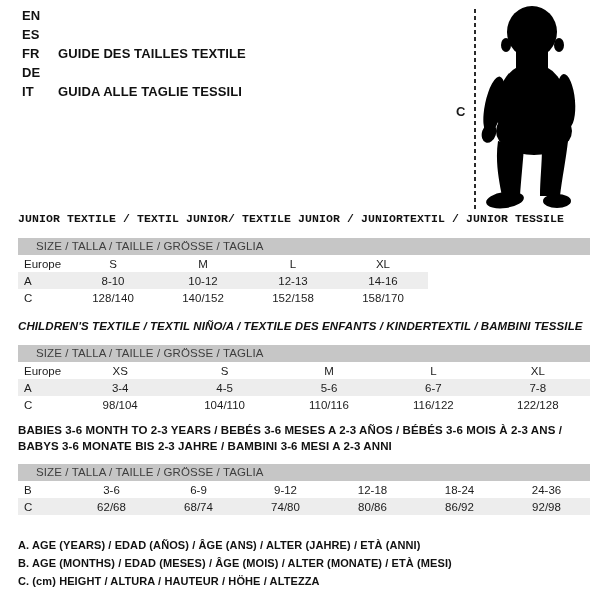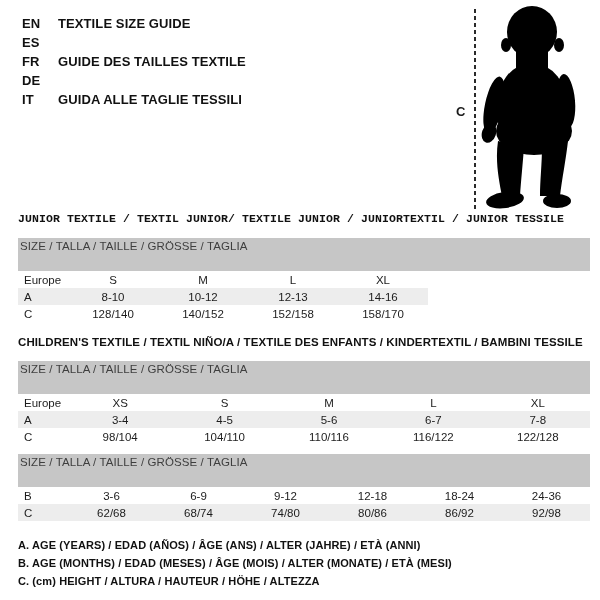--- a/index.html
+++ b/index.html
@@ -8,48 +8,48 @@
     background: #ffffff;
     overflow: hidden;
     font-family: "Liberation Sans", sans-serif;
     color: #111;
     -webkit-font-smoothing: antialiased;
   }
   .page { position: relative; width: 600px; height: 600px; }
 
   
   .hero { position: relative; height: 212px; }
-  .lang-list { position: absolute; left: 22px; top: 14px; }
+  .lang-list { position: absolute; left: 22px; top: 6px; }
   .lang-row { display: flex; font-weight: bold; font-size: 13px; line-height: 19px; letter-spacing: 0.1px; }
   .lang-code { width: 36px; flex: 0 0 36px; }
 
   .figure { position: absolute; left: 448px; top: 3px; width: 152px; height: 209px; }
   .dash-line {
     position: absolute; left: 26px; top: 6px; width: 2px; height: 200px;
     background-image: repeating-linear-gradient(to bottom, #2a2a2a 0 4px, transparent 4px 7px);
   }
   .figure-label {
     position: absolute; left: 8px; top: 101px;
     font-size: 13px; font-weight: bold; color: #1a1a1a;
   }
   .silhouette { position: absolute; left: 32px; top: 0; }
 
   
   .sections { position: absolute; left: 18px; top: 212px; width: 572px; }
   .size-section { margin: 0; }
   .tbl-title { font-size: 11.5px; font-weight: bold; line-height: 14px; letter-spacing: 0.1px; }
   .t1 .tbl-title { margin-bottom: 12px; font-family: Liberation Mono, monospace; }
-  .t2 .tbl-title { margin-bottom: 12px; }
+  .t2 .tbl-title { margin-bottom: 12px; font-style: italic; }
   .t3 .tbl-title-line { font-size: 11.5px; font-weight: bold; line-height: 16px; letter-spacing: 0.1px; }
   .t3 .tbl-titles { margin-bottom: 10px; }
 
   .header-bar {
     background: #c6c6c6; color: #3e3e3e;
-    font-size: 11.5px; line-height: 17px; height: 33px;
-    padding-left: 2px; letter-spacing: 0.1px;
+    font-size: 11.5px; line-height: 17px; height: 17px;
+    padding-left: 18px; letter-spacing: 0.1px;
   }
   table.size { border-collapse: collapse; table-layout: fixed; font-size: 11.5px; color: #1c1c1c; }
   .t1 table.size { width: 410px; }
   .t2 table.size, .t3 table.size { width: 572px; }
   table.size td { height: 17px; padding: 0; text-align: center; white-space: nowrap; }
   table.size td.lbl { text-align: left; padding-left: 6px; }
   tr.alt { background: #ededed; }
 
   .t1 { margin-bottom: 13px; }
   .t2 { margin-bottom: 9px; }
@@ -60,21 +60,20 @@
 </style>
 </head>
 <body>
 
 <div class="page">
 
   <div class="hero">
     <div class="lang-list">
       <div class="lang-row">
         <span class="lang-code">EN</span>
-        <span class="lang-text">TEXTILE SIZE GUIDE</span>
       </div>
       <div class="lang-row">
         <span class="lang-code">ES</span>
       </div>
       <div class="lang-row">
         <span class="lang-code">FR</span>
         <span class="lang-text">GUIDE DES TAILLES TEXTILE</span>
       </div>
       <div class="lang-row">
         <span class="lang-code">DE</span>
@@ -192,20 +191,24 @@
           <td>104/110</td>
           <td>110/116</td>
           <td>116/122</td>
           <td>122/128</td>
         </tr>
       </tbody>
         </table>
     </div>
 
     <div class="size-section t3">
+      <div class="tbl-titles">
+        <div class="tbl-title-line">BABIES 3-6 MONTH TO 2-3 YEARS / BEBÉS 3-6 MESES A 2-3 AÑOS / BÉBÉS 3-6 MOIS À 2-3 ANS /</div>
+        <div class="tbl-title-line">BABYS 3-6 MONATE BIS 2-3 JAHRE / BAMBINI 3-6 MESI A 2-3 ANNI</div>
+      </div>
       <div class="header-bar">SIZE / TALLA / TAILLE / GRÖSSE / TAGLIA</div>
       <table class="size">
         <colgroup>
             <col style="width:50px">
             <col>
             <col>
             <col>
             <col>
             <col>
             <col>

